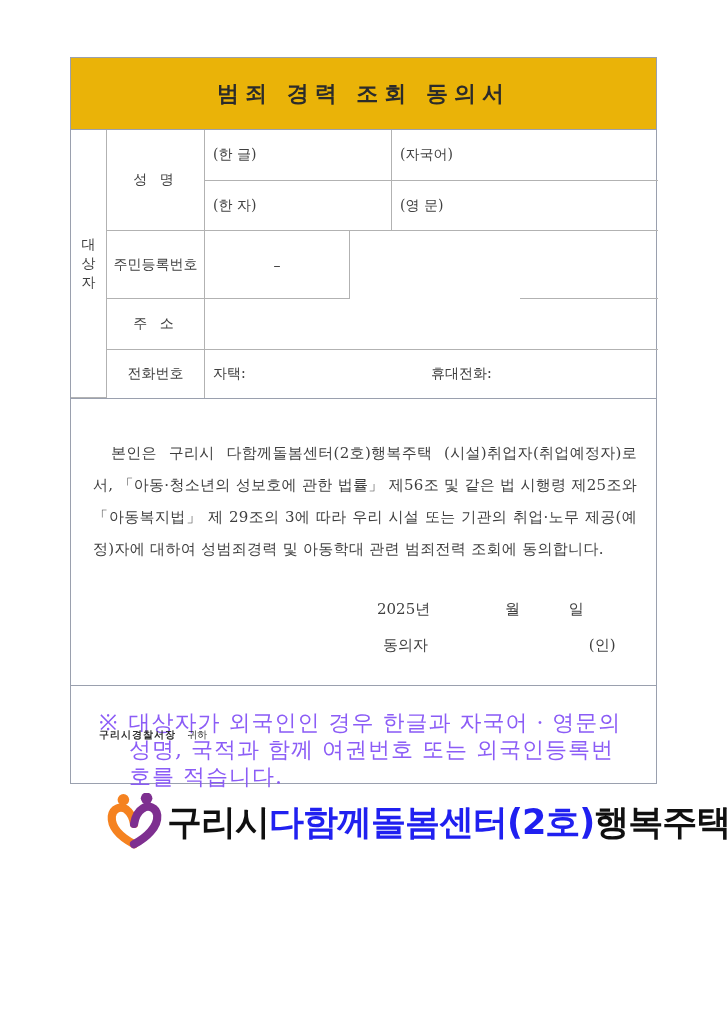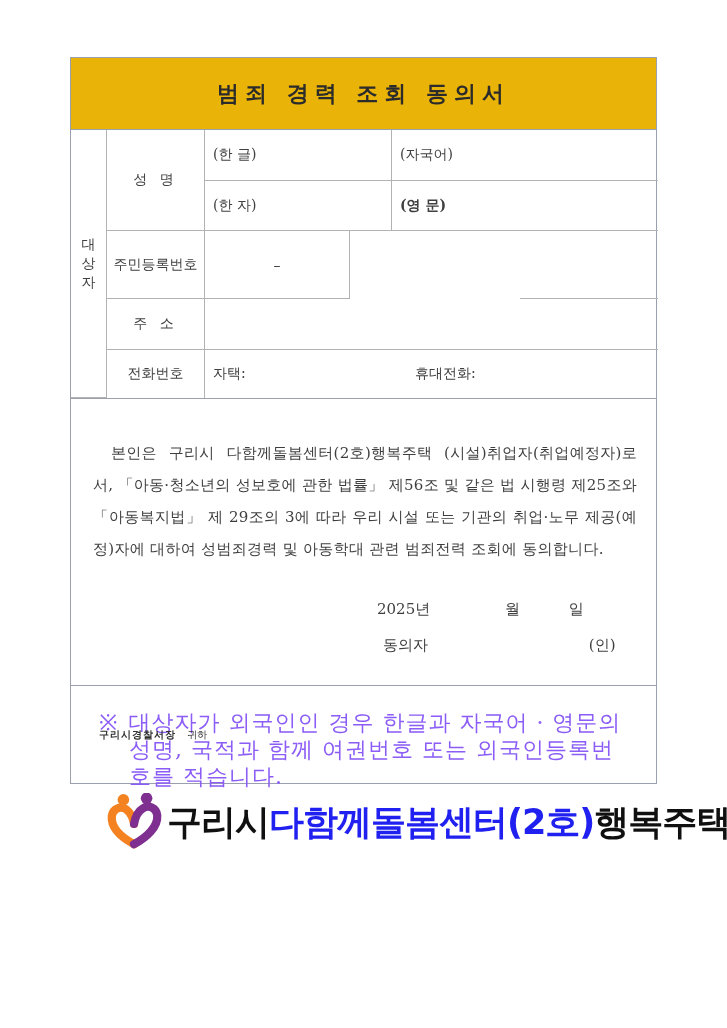--- a/index.html
+++ b/index.html
@@ -45,32 +45,32 @@
   .cell.no-bb { border-bottom: none; }
   .c-subject { grid-column: 1; grid-row: 1 / 6; justify-content: center; }
   .c-subject span {
     display: block; width: 15px; word-break: break-all;
     line-height: 1.35; text-align: center; letter-spacing: 0;
   }
   .c-name-label   { grid-column: 2; grid-row: 1 / 3; }
   .c-hangul       { grid-column: 3 / 5; grid-row: 1; }
   .c-native       { grid-column: 5 / 7; grid-row: 1; }
   .c-hanja        { grid-column: 3 / 5; grid-row: 2; }
-  .c-english      { grid-column: 5 / 7; grid-row: 2; font-weight: bold; }
+  .c-english      { grid-column: 5 / 7; grid-row: 2; }
   .c-jumin-label  { grid-column: 2; grid-row: 3; padding: 4px 2px; }
   .c-jumin-dash   { grid-column: 3; grid-row: 3; }
   .c-foreign      { grid-column: 4 / 6; grid-row: 3;
                     font-size: 13px; line-height: 1.55; word-break: break-all;
                     padding: 4px 6px; }
   .c-jumin-empty  { grid-column: 6; grid-row: 3; }
   .c-addr-label   { grid-column: 2; grid-row: 4; }
   .c-addr-value   { grid-column: 3 / 7; grid-row: 4; }
   .c-phone-label  { grid-column: 2; grid-row: 5; }
   .c-phone-value  { grid-column: 3 / 7; grid-row: 5; position: relative; }
-  .c-phone-value .mobile { position: absolute; left: 210px; }
+  .c-phone-value .mobile { position: absolute; left: 226px; }
   .lbl-spread { letter-spacing: 4px; }
 
   
   .main-box {
     border: 1px solid #9aa0ae;
     margin-top: -1px;
     height: 288px;
     position: relative;
   }
   .consent-par {

